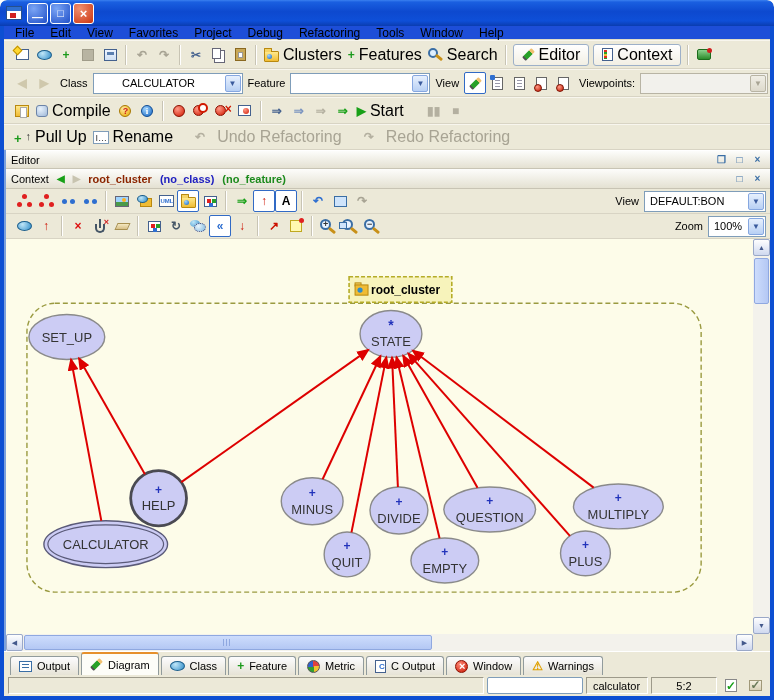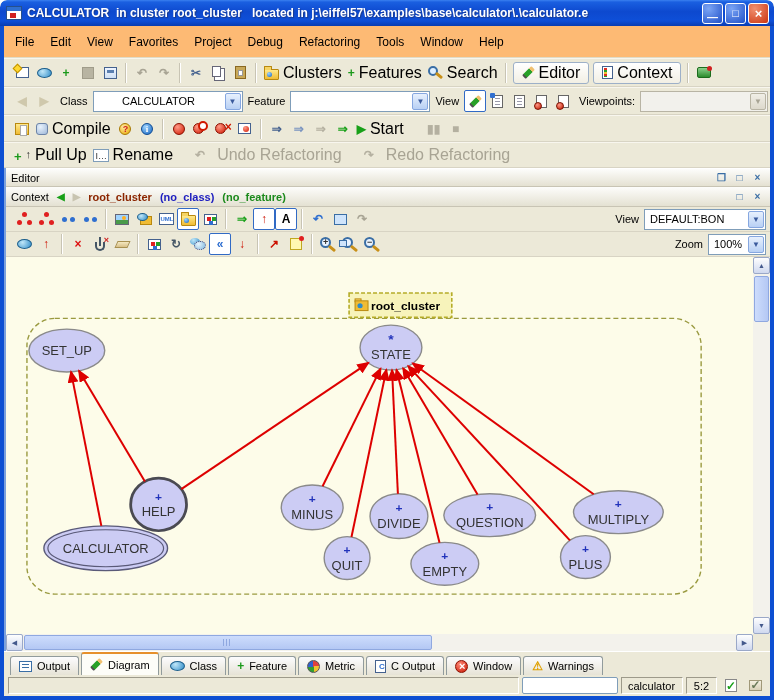--- a/index.html
+++ b/index.html
@@ -18,21 +18,21 @@
   .wbtns{display:flex;gap:2px;}
   .wbtn{width:21px;height:21px;border:1px solid #fff;border-radius:3px;color:#fff;font-weight:bold;font-size:11px;
     display:flex;align-items:center;justify-content:center;line-height:1;}
   .wbtn.min{background:radial-gradient(circle at 30% 25%,#7ba5f5,#2050c8);padding-top:9px;}
   .wbtn.max{background:radial-gradient(circle at 30% 25%,#7ba5f5,#2050c8);}
   .wbtn.close{background:radial-gradient(circle at 30% 25%,#f09070,#cc3510);font-size:13px;}
   
   .frame{height:674px;border-left:4px solid #0d4fd2;border-right:4px solid #0d4fd2;border-bottom:4px solid #0d4fd2;
     background:#ece9d8;display:flex;flex-direction:column;}
   
-  .menubar{height:32px;display:flex;align-items:center;padding:0 3px;background:#fdba74;border-bottom:1px solid #e0dcc8;}
+  .menubar{height:14px;display:flex;align-items:center;padding:0 3px;background:#1d4ed8;border-bottom:1px solid #e0dcc8;}
   .mitem{padding:2px 8px;font-size:12px;}
   
   .tbrow{display:flex;align-items:center;padding:0 2px 0 7px;background:#ece9d8;
     border-top:1px solid #f8f6ee;border-bottom:1px solid #d8d4c4;}
   .r29{height:29px}.r28{height:28px}.r27{height:27px}.r26{height:26px}.r25{height:25px}
   .tbi{height:22px;min-width:22px;padding:0 2px;display:inline-flex;align-items:center;justify-content:center;gap:4px;
     border:1px solid transparent;border-radius:2px;flex:0 0 auto;}
   .tbi.boxed{background:linear-gradient(#ffffff,#f2efe4);border:1px solid #9db0c8;border-radius:3px;padding:0 8px;margin:0 2px;}
   .tbi.pressed{background:#fff;border:1px solid #316ac5;}
   .g{font-weight:bold;font-size:12px;line-height:1;}
@@ -176,21 +176,20 @@
   .sh-checkdoc::before{content:"✓";position:absolute;left:0;top:-1px;font:bold 12px "Liberation Sans",sans-serif;color:#18a018;}
   .sh-checkbox2{width:13px;height:11px;background:linear-gradient(#f4f0e0,#d8d0b8);border:1px solid #a09878;}
   .sh-checkbox2::before{content:"✓";position:absolute;left:1px;top:-3px;font:bold 12px "Liberation Sans",sans-serif;color:#687858;}
 </style>
 </head>
 <body>
 
 <div class="win">
   <div class="titlebar">
     <span class="appicon"></span>
-    <span class="title">CALCULATOR  in cluster root_cluster   located in j:\eiffel57\examples\base\calculator\.\calculator.e</span>
     <span class="wbtns">
       <span class="wbtn min">—</span>
       <span class="wbtn max">□</span>
       <span class="wbtn close">×</span>
     </span>
   </div>
   <div class="frame">
     <div class="menubar" id="menu">
         <span class="mitem">File</span>
         <span class="mitem">Edit</span>
@@ -658,21 +657,21 @@
         <span class="tab">
           <span class="g" style="color: rgb(224, 160, 0);">⚠</span>
           <span class="lbl">Warnings</span>
         </span>
       </div>
 
     <div class="statusbar">
       <span class="scell" style="flex:1"></span>
       <span class="sinput"></span>
       <span class="scell" style="width:62px">calculator</span>
-      <span class="scell" style="width:31px;justify-content:center">5:2</span>
+      <span class="scell" style="width:66px;justify-content:center">5:2</span>
       <span id="statusicons" style="display:inline-flex;gap:2px">
           <span class="tbi">
             <span class="sh sh-checkdoc"></span>
           </span>
           <span class="tbi">
             <span class="sh sh-checkbox2"></span>
           </span>
         </span>
     </div>
   </div>

